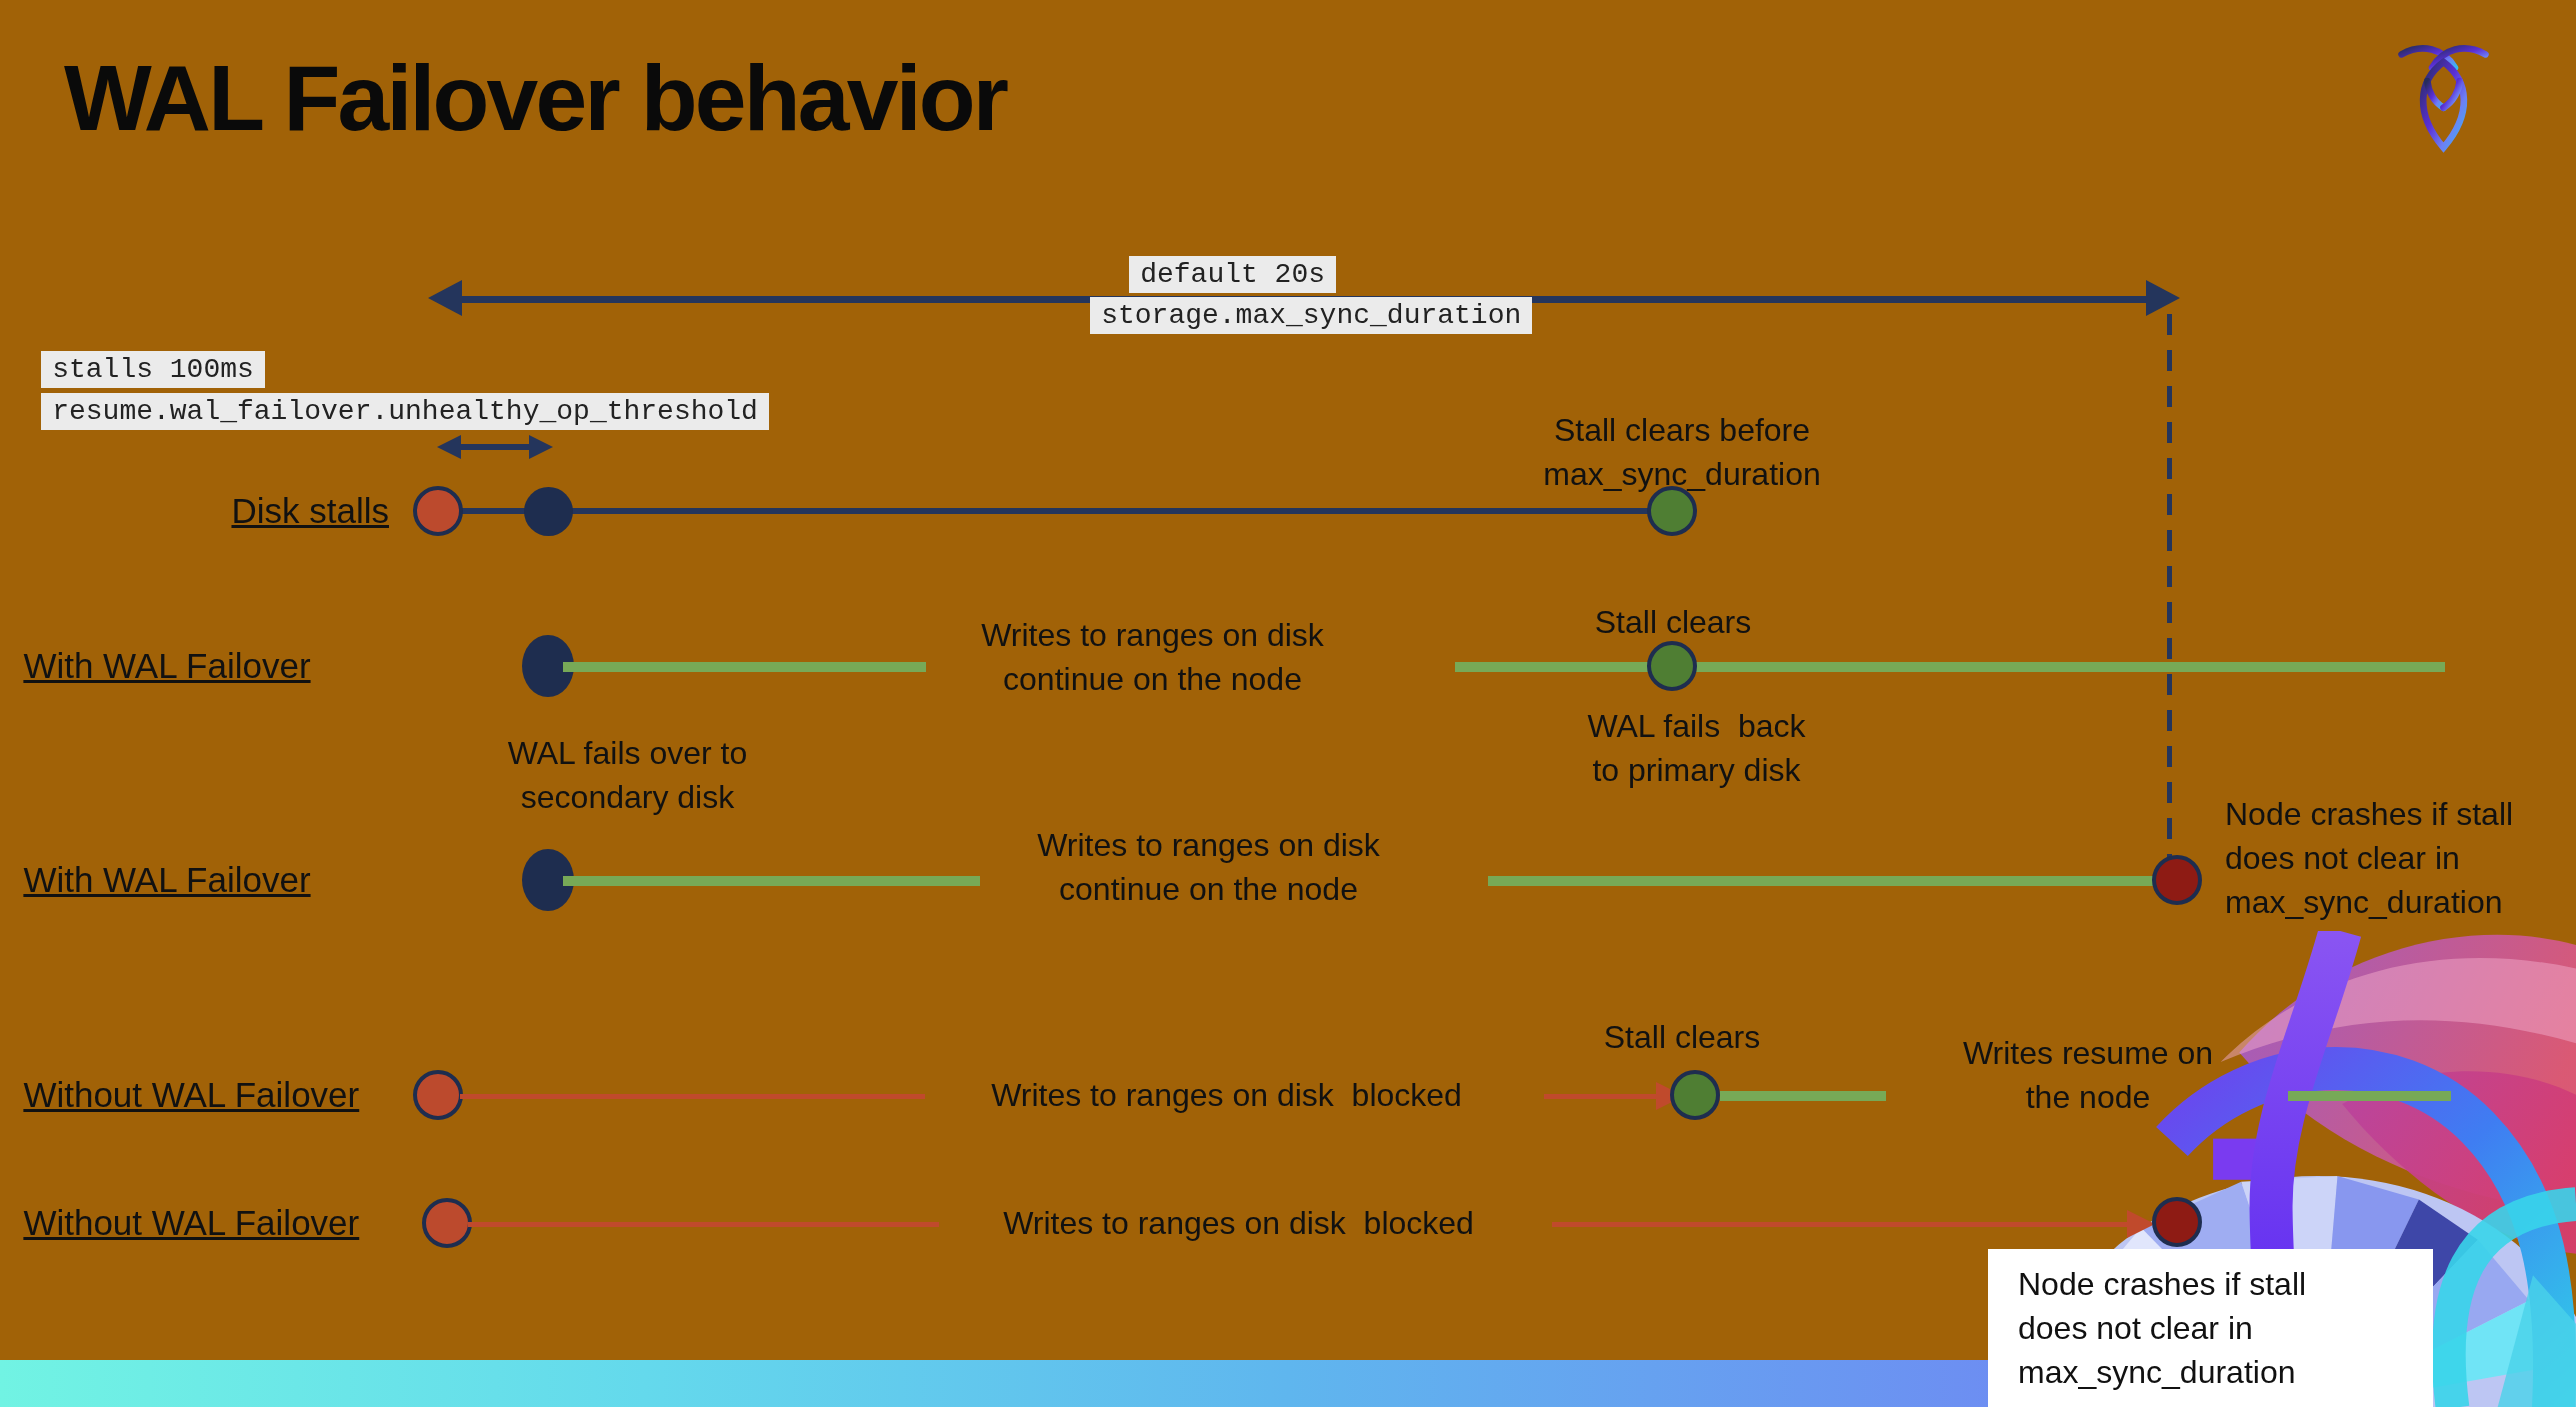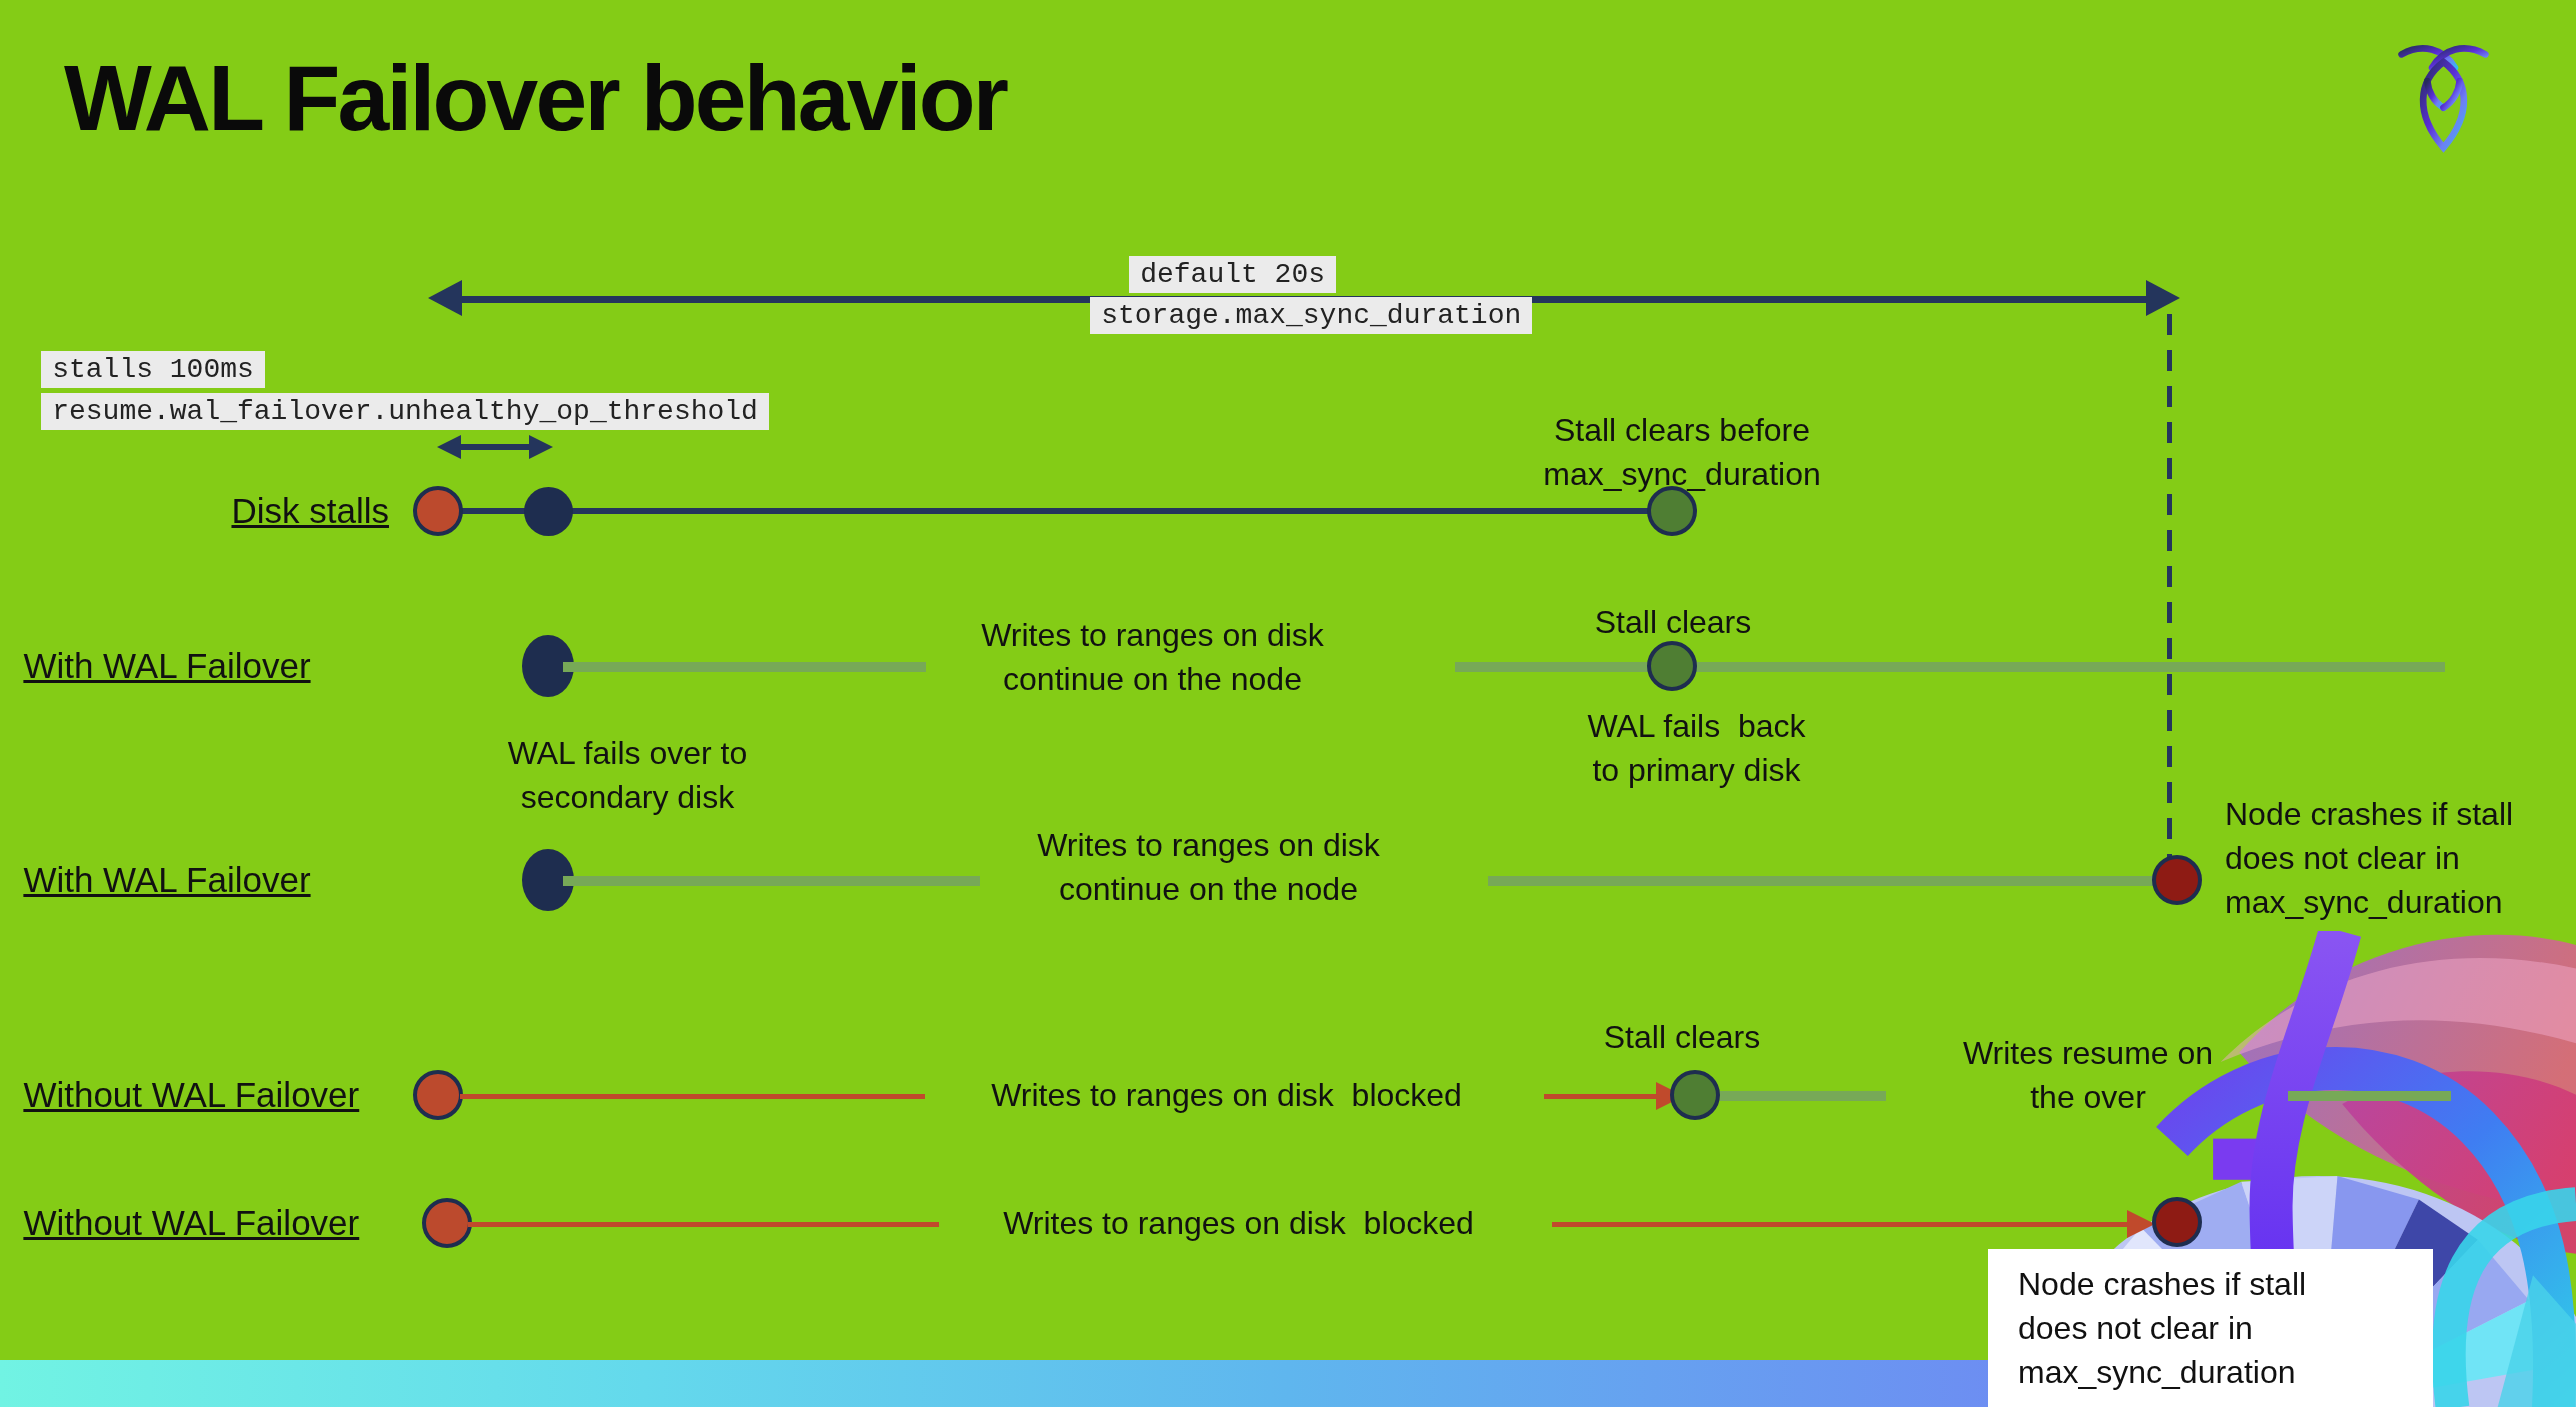--- a/index.html
+++ b/index.html
@@ -1,16 +1,16 @@
 <!DOCTYPE html>
 <html style="font-size:15px"><head>
 <meta charset="utf-8">
 <style>
   html,body{margin:0;padding:0;background:#fff;}
-  #slide{position:relative;width:2576px;height:1408px;background:#84cc16;overflow:hidden;
+  #slide{position:relative;width:2576px;height:1408px;background:#a16207;overflow:hidden;
          font-family:"Liberation Sans",sans-serif;color:#111;}
   .abs{position:absolute;}
   .title{font-size:93px;font-weight:bold;letter-spacing:-2.8px;color:#0a0a0a;white-space:nowrap;}
   .rlabel{font-size:35px;color:#111;white-space:nowrap;text-decoration:underline;}
   .note{font-size:32px;line-height:44px;color:#111;text-align:center;white-space:pre-wrap;}
   .note.left{text-align:left;}
   .mono{font-family:Liberation Mono, monospace;font-size:28px;color:#222;
         background:#ebebeb;padding:2.8px 11.2px;display:inline-block;white-space:nowrap;}
   .hline{height:5.6px;background:#24355c;}
   .gline{height:10.3px;background:#77a957;}
@@ -157,21 +157,21 @@
   <div class="abs rlabel z3" style="left:23.4px;top:1075px;">Without WAL Failover</div>
   <div class="abs dot red z3" style="left:413px;top:1070px;"></div>
   <div class="abs rline z3" style="left:460px;top:1094px;width:465px;"></div>
   <div class="abs note z3" style="left:946px;top:1073px;width:561px;">Writes to ranges on disk  blocked</div>
   <div class="abs rline z3" style="left:1544px;top:1094px;width:114px;"></div>
   <div class="abs tri r-red z3" style="left:1656px;top:1082px;"></div>
   <div class="abs note z3" style="left:1542px;top:1015px;width:280px;">Stall clears</div>
   <div class="abs dot green z3" style="left:1670px;top:1070px;"></div>
   <div class="abs gline z3" style="left:1720px;top:1091px;width:166px;"></div>
   <div class="abs note z3" style="left:1901px;top:1031px;width:374px;">Writes resume on
-the over</div>
+the node</div>
   <div class="abs gline z3" style="left:2288px;top:1091px;width:163px;"></div>
 
   <div class="abs rlabel z3" style="left:23.4px;top:1203px;">Without WAL Failover</div>
   <div class="abs dot red z3" style="left:422px;top:1198px;"></div>
   <div class="abs rline z3" style="left:468px;top:1222px;width:471px;"></div>
   <div class="abs note z3" style="left:958px;top:1201px;width:561px;">Writes to ranges on disk  blocked</div>
   <div class="abs rline z3" style="left:1552px;top:1222px;width:578px;"></div>
   <div class="abs tri r-red z3" style="left:2127px;top:1210px;"></div>
   <div class="abs dot maroon z3" style="left:2152px;top:1197px;"></div>
 

